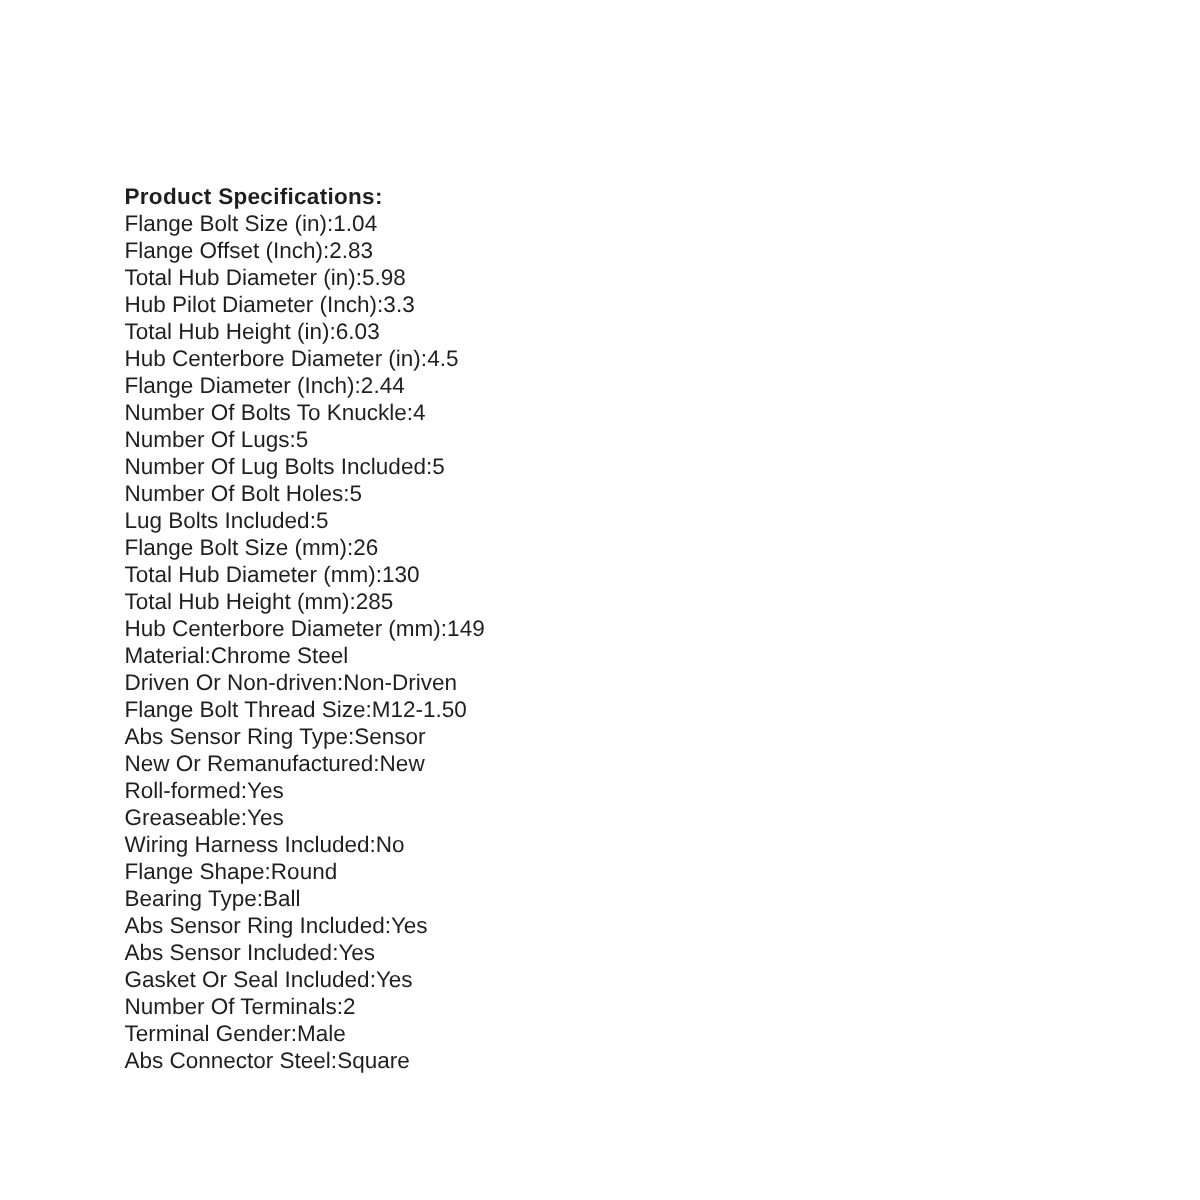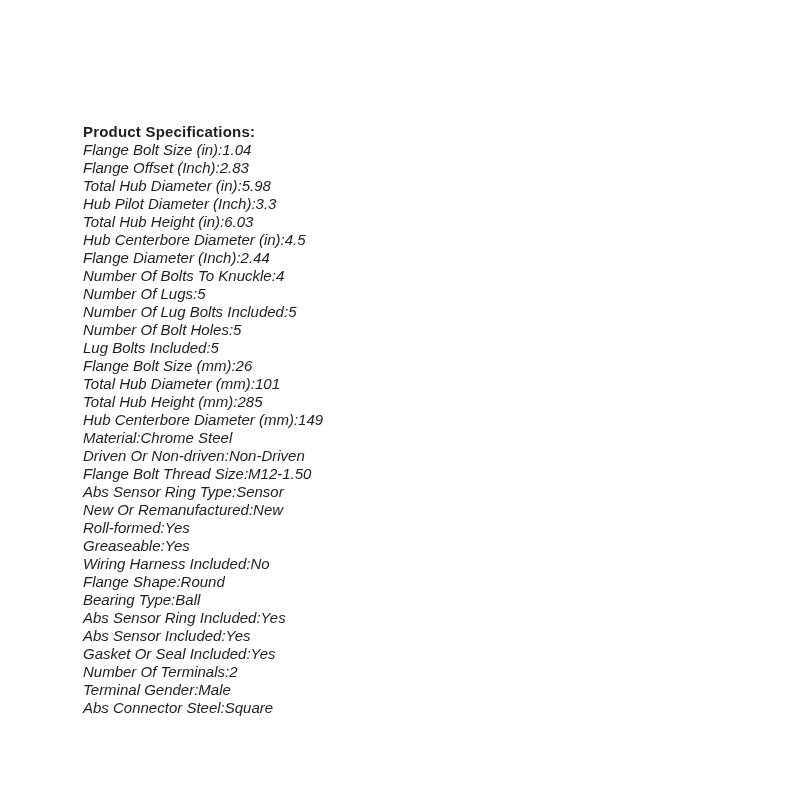--- a/index.html
+++ b/index.html
@@ -25,21 +25,20 @@
     margin-top: 44px;
   }
   .spec-title {
     font-weight: bold;
     letter-spacing: 0.2px;
   }
   .spec-list {
     list-style: none;
     margin: 0;
     padding: 0;
-    font-style: italic;
   }
   .spec-row {
     height: 18px;
   }
   .spec-label, .spec-separator, .spec-value {
     display: inline;
   }
 </style>
 </head>
 <body style="background: rgb(255, 255, 255);">
@@ -53,21 +52,21 @@
       <li class="spec-row"><span class="spec-label">Hub Pilot Diameter (Inch)</span><span class="spec-separator">:</span><span class="spec-value">3.3</span></li>
       <li class="spec-row"><span class="spec-label">Total Hub Height (in)</span><span class="spec-separator">:</span><span class="spec-value">6.03</span></li>
       <li class="spec-row"><span class="spec-label">Hub Centerbore Diameter (in)</span><span class="spec-separator">:</span><span class="spec-value">4.5</span></li>
       <li class="spec-row"><span class="spec-label">Flange Diameter (Inch)</span><span class="spec-separator">:</span><span class="spec-value">2.44</span></li>
       <li class="spec-row"><span class="spec-label">Number Of Bolts To Knuckle</span><span class="spec-separator">:</span><span class="spec-value">4</span></li>
       <li class="spec-row"><span class="spec-label">Number Of Lugs</span><span class="spec-separator">:</span><span class="spec-value">5</span></li>
       <li class="spec-row"><span class="spec-label">Number Of Lug Bolts Included</span><span class="spec-separator">:</span><span class="spec-value">5</span></li>
       <li class="spec-row"><span class="spec-label">Number Of Bolt Holes</span><span class="spec-separator">:</span><span class="spec-value">5</span></li>
       <li class="spec-row"><span class="spec-label">Lug Bolts Included</span><span class="spec-separator">:</span><span class="spec-value">5</span></li>
       <li class="spec-row"><span class="spec-label">Flange Bolt Size (mm)</span><span class="spec-separator">:</span><span class="spec-value">26</span></li>
-      <li class="spec-row"><span class="spec-label">Total Hub Diameter (mm)</span><span class="spec-separator">:</span><span class="spec-value">101</span></li>
+      <li class="spec-row"><span class="spec-label">Total Hub Diameter (mm)</span><span class="spec-separator">:</span><span class="spec-value">130</span></li>
       <li class="spec-row"><span class="spec-label">Total Hub Height (mm)</span><span class="spec-separator">:</span><span class="spec-value">285</span></li>
       <li class="spec-row"><span class="spec-label">Hub Centerbore Diameter (mm)</span><span class="spec-separator">:</span><span class="spec-value">149</span></li>
       <li class="spec-row"><span class="spec-label">Material</span><span class="spec-separator">:</span><span class="spec-value">Chrome Steel</span></li>
       <li class="spec-row"><span class="spec-label">Driven Or Non-driven</span><span class="spec-separator">:</span><span class="spec-value">Non-Driven</span></li>
       <li class="spec-row"><span class="spec-label">Flange Bolt Thread Size</span><span class="spec-separator">:</span><span class="spec-value">M12-1.50</span></li>
       <li class="spec-row"><span class="spec-label">Abs Sensor Ring Type</span><span class="spec-separator">:</span><span class="spec-value">Sensor</span></li>
       <li class="spec-row"><span class="spec-label">New Or Remanufactured</span><span class="spec-separator">:</span><span class="spec-value">New</span></li>
       <li class="spec-row"><span class="spec-label">Roll-formed</span><span class="spec-separator">:</span><span class="spec-value">Yes</span></li>
       <li class="spec-row"><span class="spec-label">Greaseable</span><span class="spec-separator">:</span><span class="spec-value">Yes</span></li>
       <li class="spec-row"><span class="spec-label">Wiring Harness Included</span><span class="spec-separator">:</span><span class="spec-value">No</span></li>

